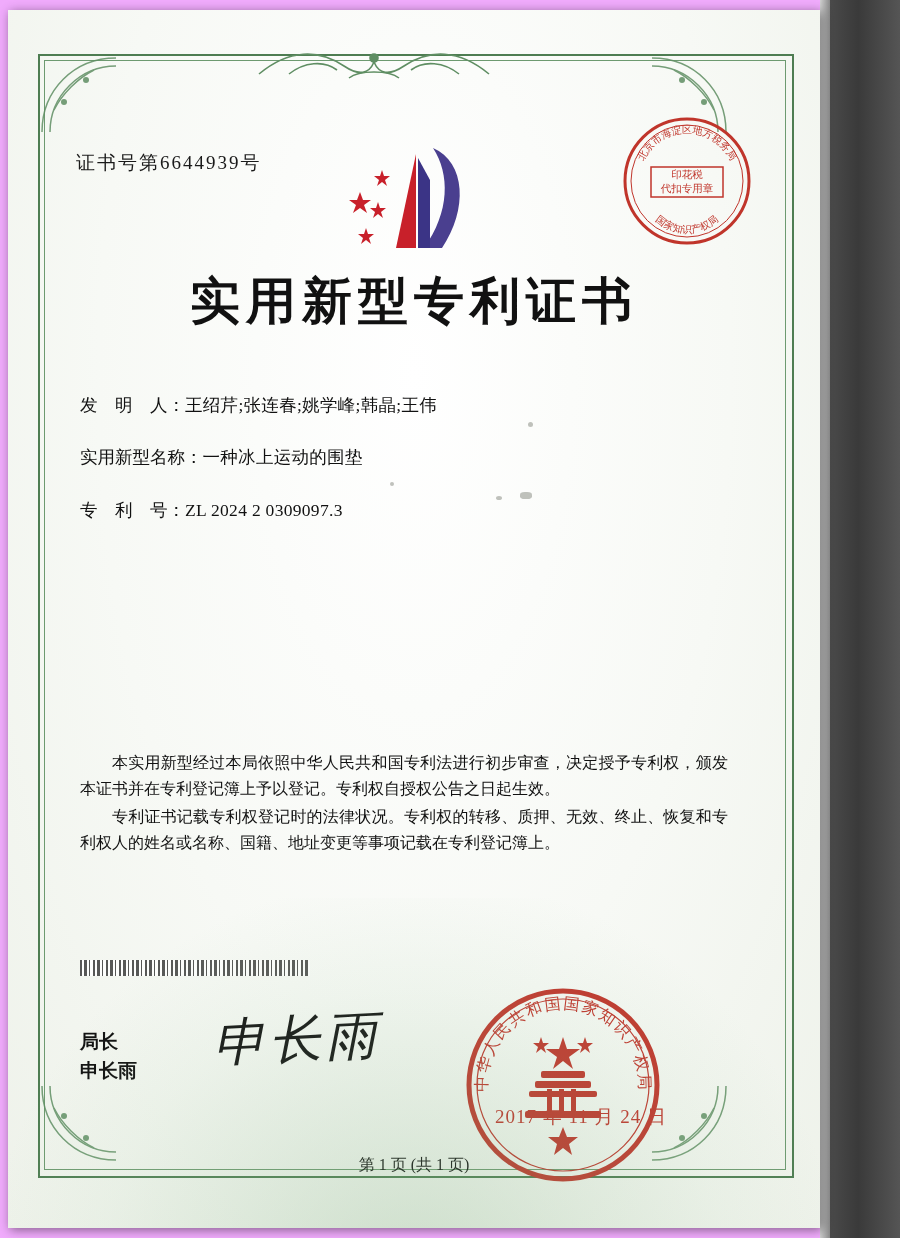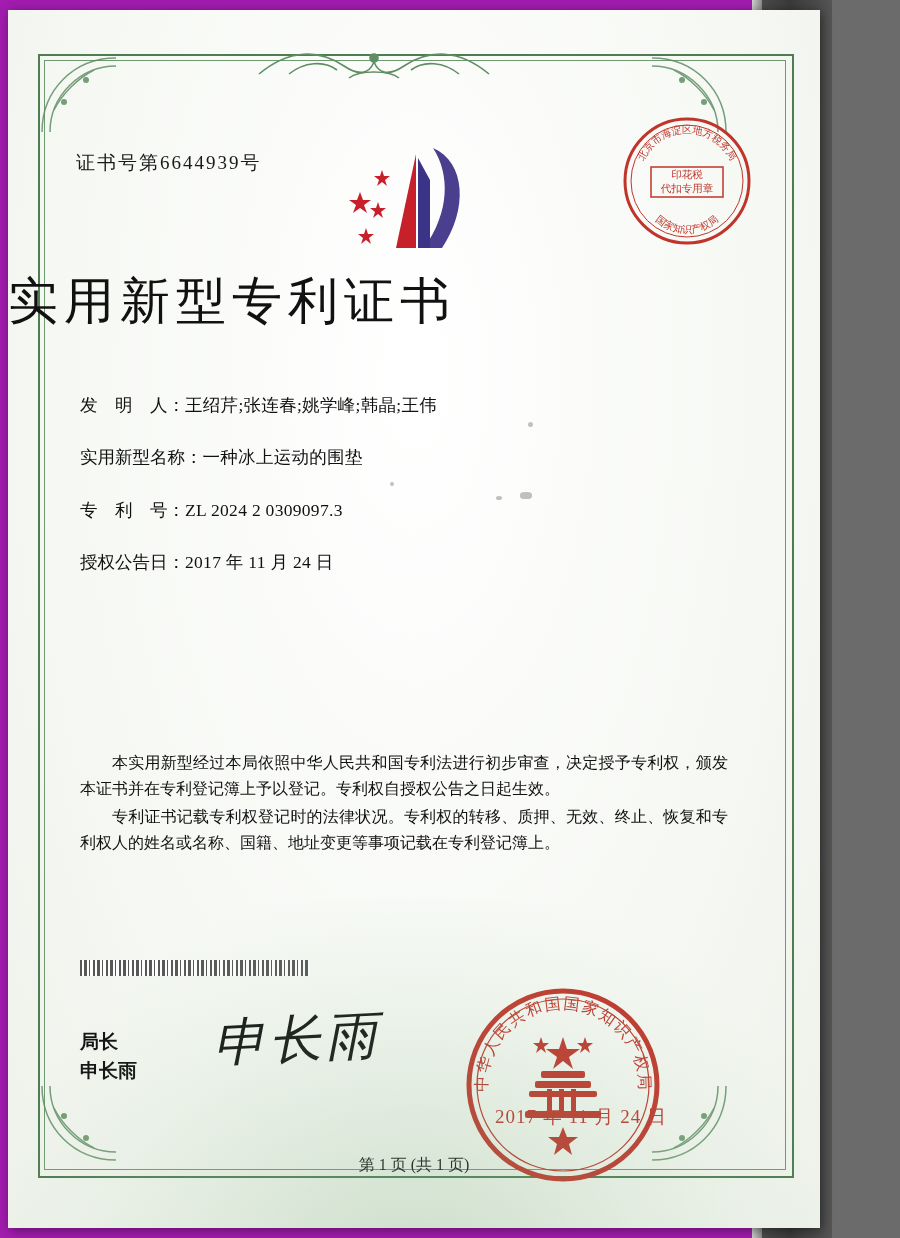--- a/index.html
+++ b/index.html
@@ -10,23 +10,23 @@
   body {
     width: 900px;
     height: 1238px;
     overflow: hidden;
     font-family: "Liberation Serif", "DejaVu Serif", serif;
   }
 
   
   #scan {
     position: relative;
-    width: 832px;
+    width: 900px;
     height: 1238px;
-    background: #a21caf;
+    background: #f0abfc;
   }
   
   .gutter {
     position: absolute;
     top: 0; right: 0;
     width: 70px; height: 100%;
     background: linear-gradient(90deg,#4a4a4a 0%, #3a3a3a 40%, #555 100%);
   }
   .gutter-edge {
     position: absolute;
@@ -95,22 +95,23 @@
 
   .seal-stamp {
     position: absolute;
     left: 613px; top: 105px;
     width: 132px; height: 132px;
   }
 
   .title {
     position: absolute;
     left: 0; right: 0; top: 258px;
+    text-align: center;
     font-family: "DejaVu Serif", "Liberation Serif", serif;
-    font-weight: normal;
+    font-weight: bold;
     font-size: 50px;
     letter-spacing: 6px;
     color: #111;
   }
 
   .fields {
     position: absolute;
     left: 72px; top: 382px;
     width: 660px;
     color: #111;
@@ -287,23 +288,20 @@
     <div class="fields">
       <div class="field">
         <span class="lbl">发　明　人：</span><span class="val">王绍芹;张连春;姚学峰;韩晶;王伟</span>
       </div>
       <div class="field">
         <span class="lbl">实用新型名称：</span><span class="val">一种冰上运动的围垫</span>
       </div>
       <div class="field">
         <span class="lbl">专　利　号：</span><span class="val">ZL 2024 2 0309097.3</span>
       </div>
-      <div class="field">
-        <span class="lbl">授权公告日：</span><span class="val">2017 年 11 月 24 日</span>
-      </div>
     </div>
 
     <div class="paras">
       <p>本实用新型经过本局依照中华人民共和国专利法进行初步审查，决定授予专利权，颁发本证书并在专利登记簿上予以登记。专利权自授权公告之日起生效。</p>
       <p>专利证书记载专利权登记时的法律状况。专利权的转移、质押、无效、终止、恢复和专利权人的姓名或名称、国籍、地址变更等事项记载在专利登记簿上。</p>
     </div>
 
     <div class="barcode"></div>
 
     <div class="director">

